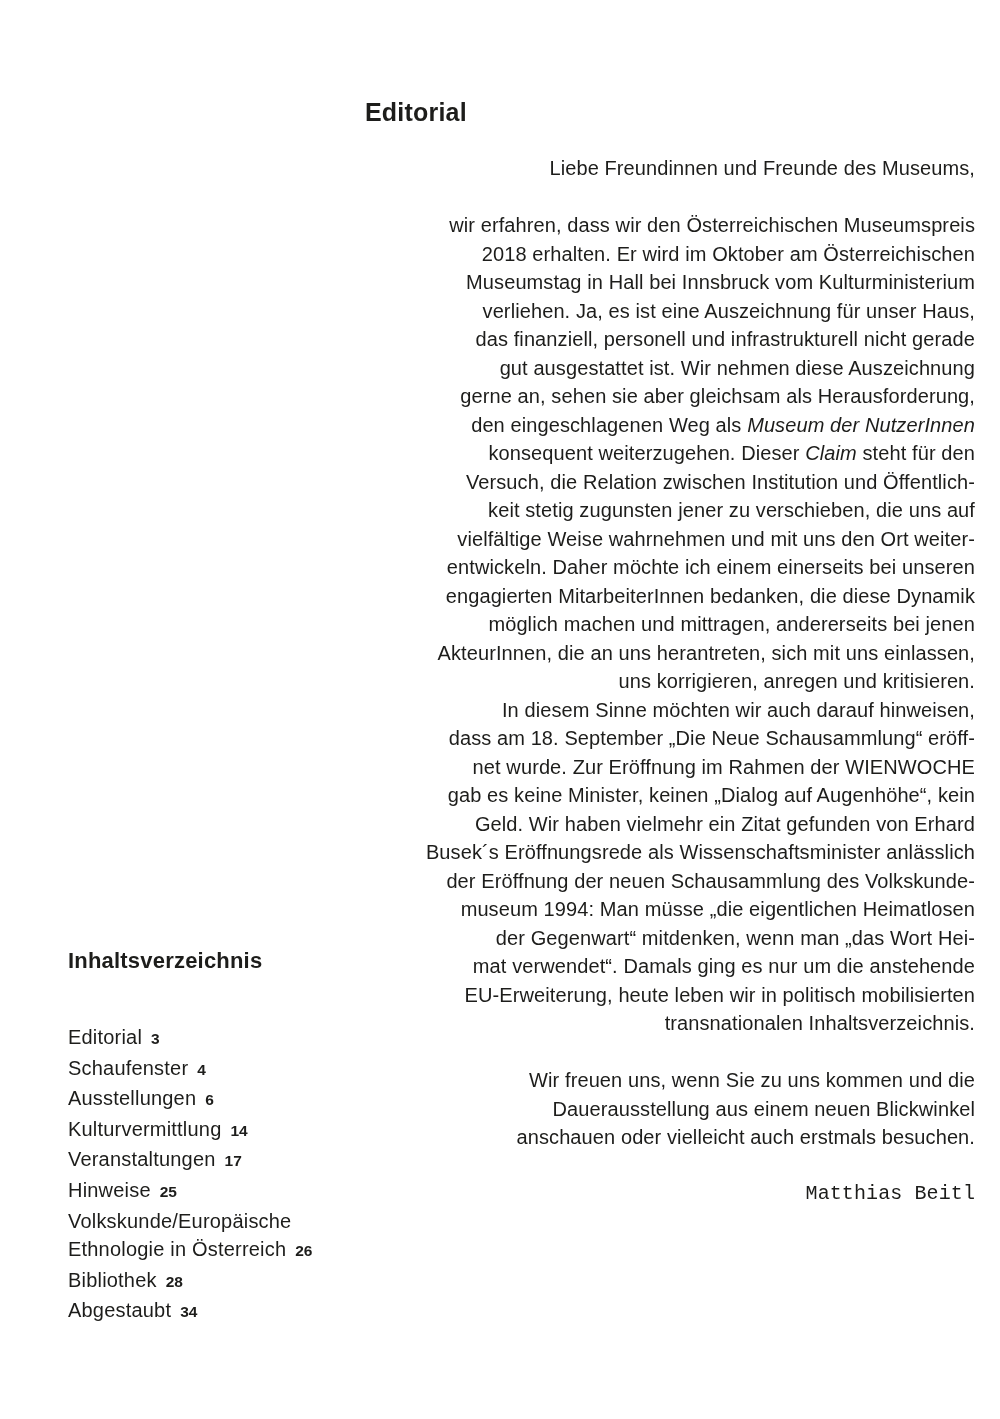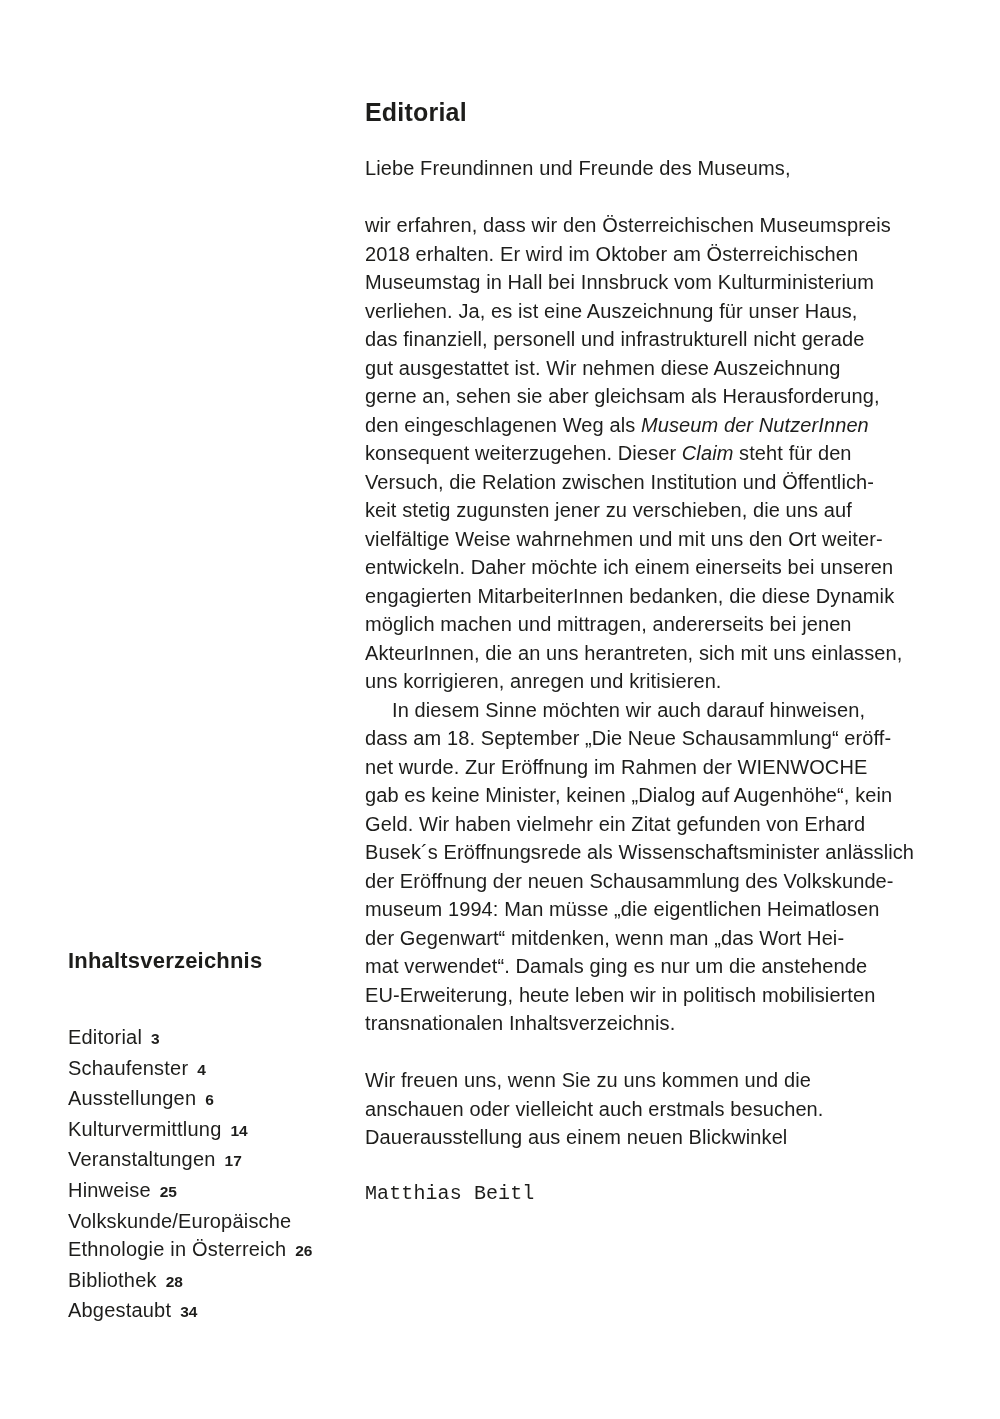--- a/index.html
+++ b/index.html
@@ -23,21 +23,21 @@
   .toc-line { font-size: 20px; line-height: 28.6px; white-space: nowrap; }
   .toc-label { letter-spacing: 0.2px; }
   .toc-num { font-weight: 700; font-size: 15.5px; margin-left: 9px; }
 
   
   .editorial { position: absolute; left: 365px; top: 97px; width: 610px; }
   .doc-title {
     font-size: 25px; line-height: 30px; font-weight: 700;
     letter-spacing: 0.2px; margin: 0 0 27px 0;
   }
-  .body-text { font-size: 20px; line-height: 28.5px; }
+  .body-text { font-size: 20px; line-height: 28.5px; text-align: right; }
   .para { margin: 0 0 28.5px 0; }
   .para:last-child { margin-bottom: 0; font-family: Liberation Mono, monospace; }
   .line { white-space: nowrap; letter-spacing: 0.1px; }
   .line.indent { padding-left: 27px; }
   .it { font-style: italic; }
 </style>
 </head>
 <body>
 
 <div class="page">
@@ -90,22 +90,22 @@
           <div class="line"><span>Busek´s Eröffnungsrede als Wissenschaftsminister anlässlich</span></div>
           <div class="line"><span>der Eröffnung der neuen Schausammlung des Volkskunde-</span></div>
           <div class="line"><span>museum 1994: Man müsse „die eigentlichen Heimatlosen</span></div>
           <div class="line"><span>der Gegenwart“ mitdenken, wenn man „das Wort Hei-</span></div>
           <div class="line"><span>mat verwendet“. Damals ging es nur um die anstehende</span></div>
           <div class="line"><span>EU-Erweiterung, heute leben wir in politisch mobilisierten</span></div>
           <div class="line"><span>transnationalen Inhaltsverzeichnis.</span></div>
         </div>
         <div class="para">
           <div class="line"><span>Wir freuen uns, wenn Sie zu uns kommen und die</span></div>
+          <div class="line"><span>Dauerausstellung aus einem neuen Blickwinkel</span></div>
           <div class="line"><span>anschauen oder vielleicht auch erstmals besuchen.</span></div>
-          <div class="line"><span>Dauerausstellung aus einem neuen Blickwinkel</span></div>
         </div>
         <div class="para">
           <div class="line"><span>Matthias Beitl</span></div>
         </div>
       </div>
   </main>
 
 </div>
 
 </body></html>

